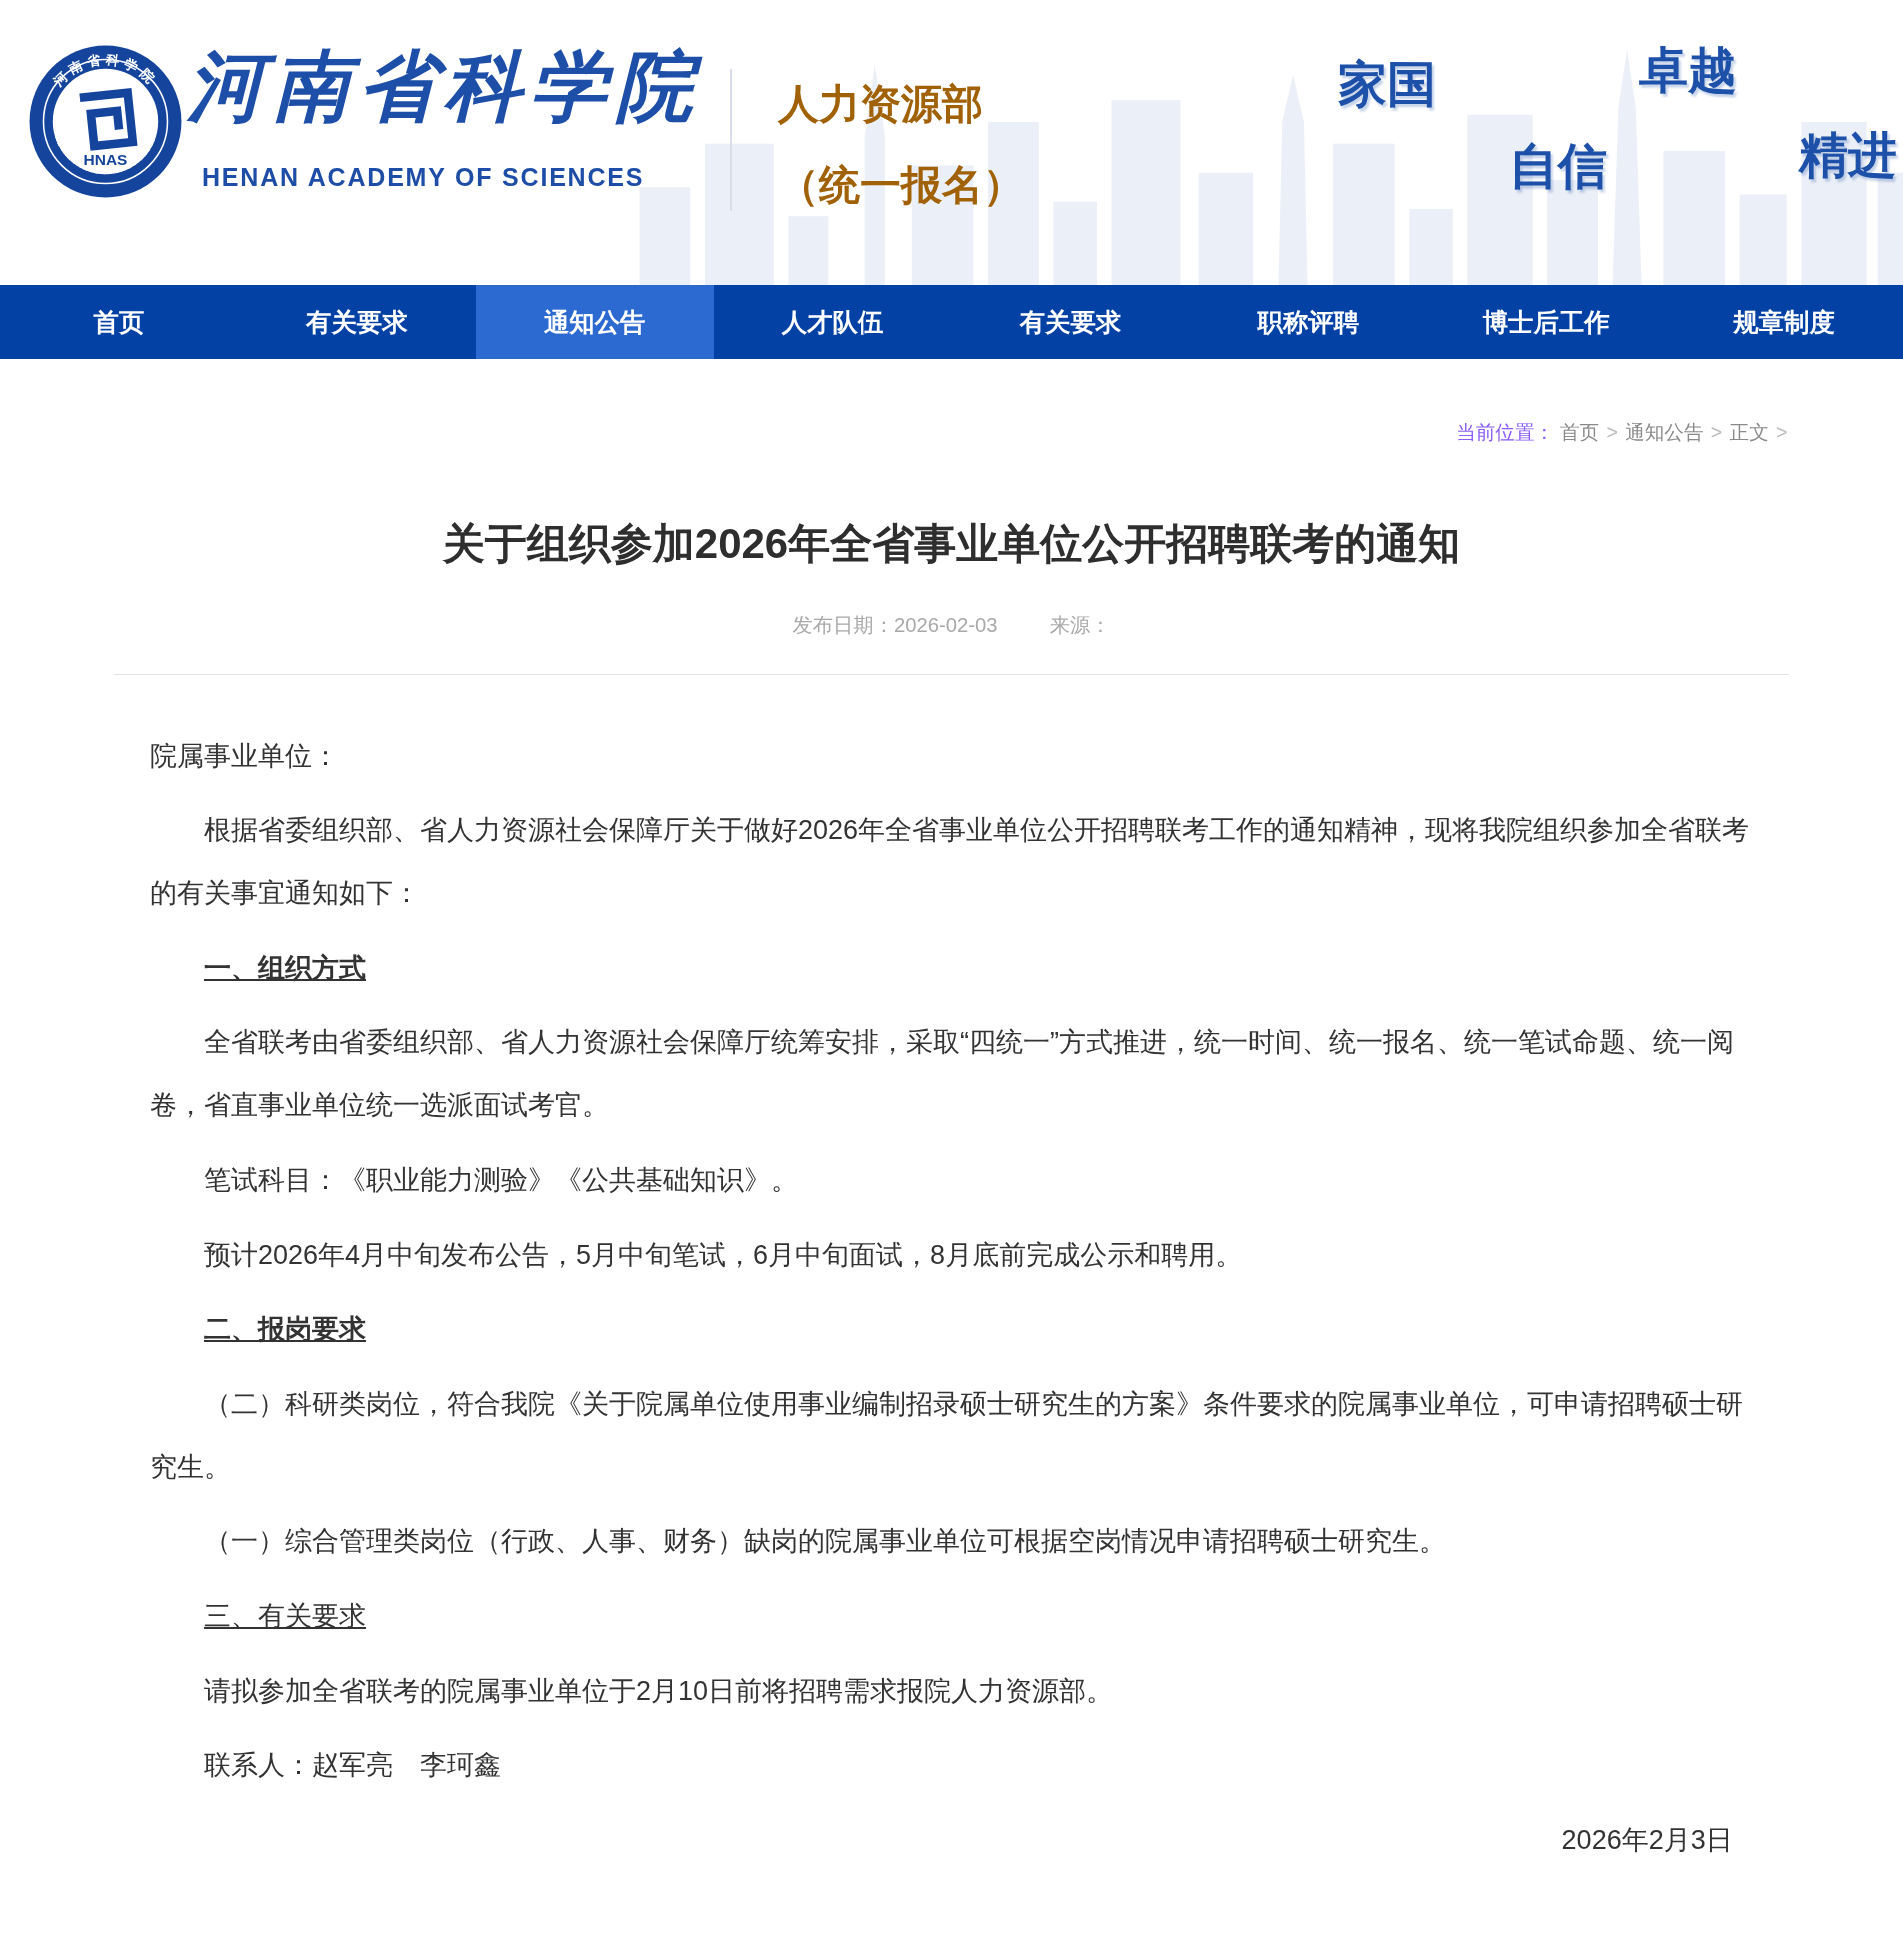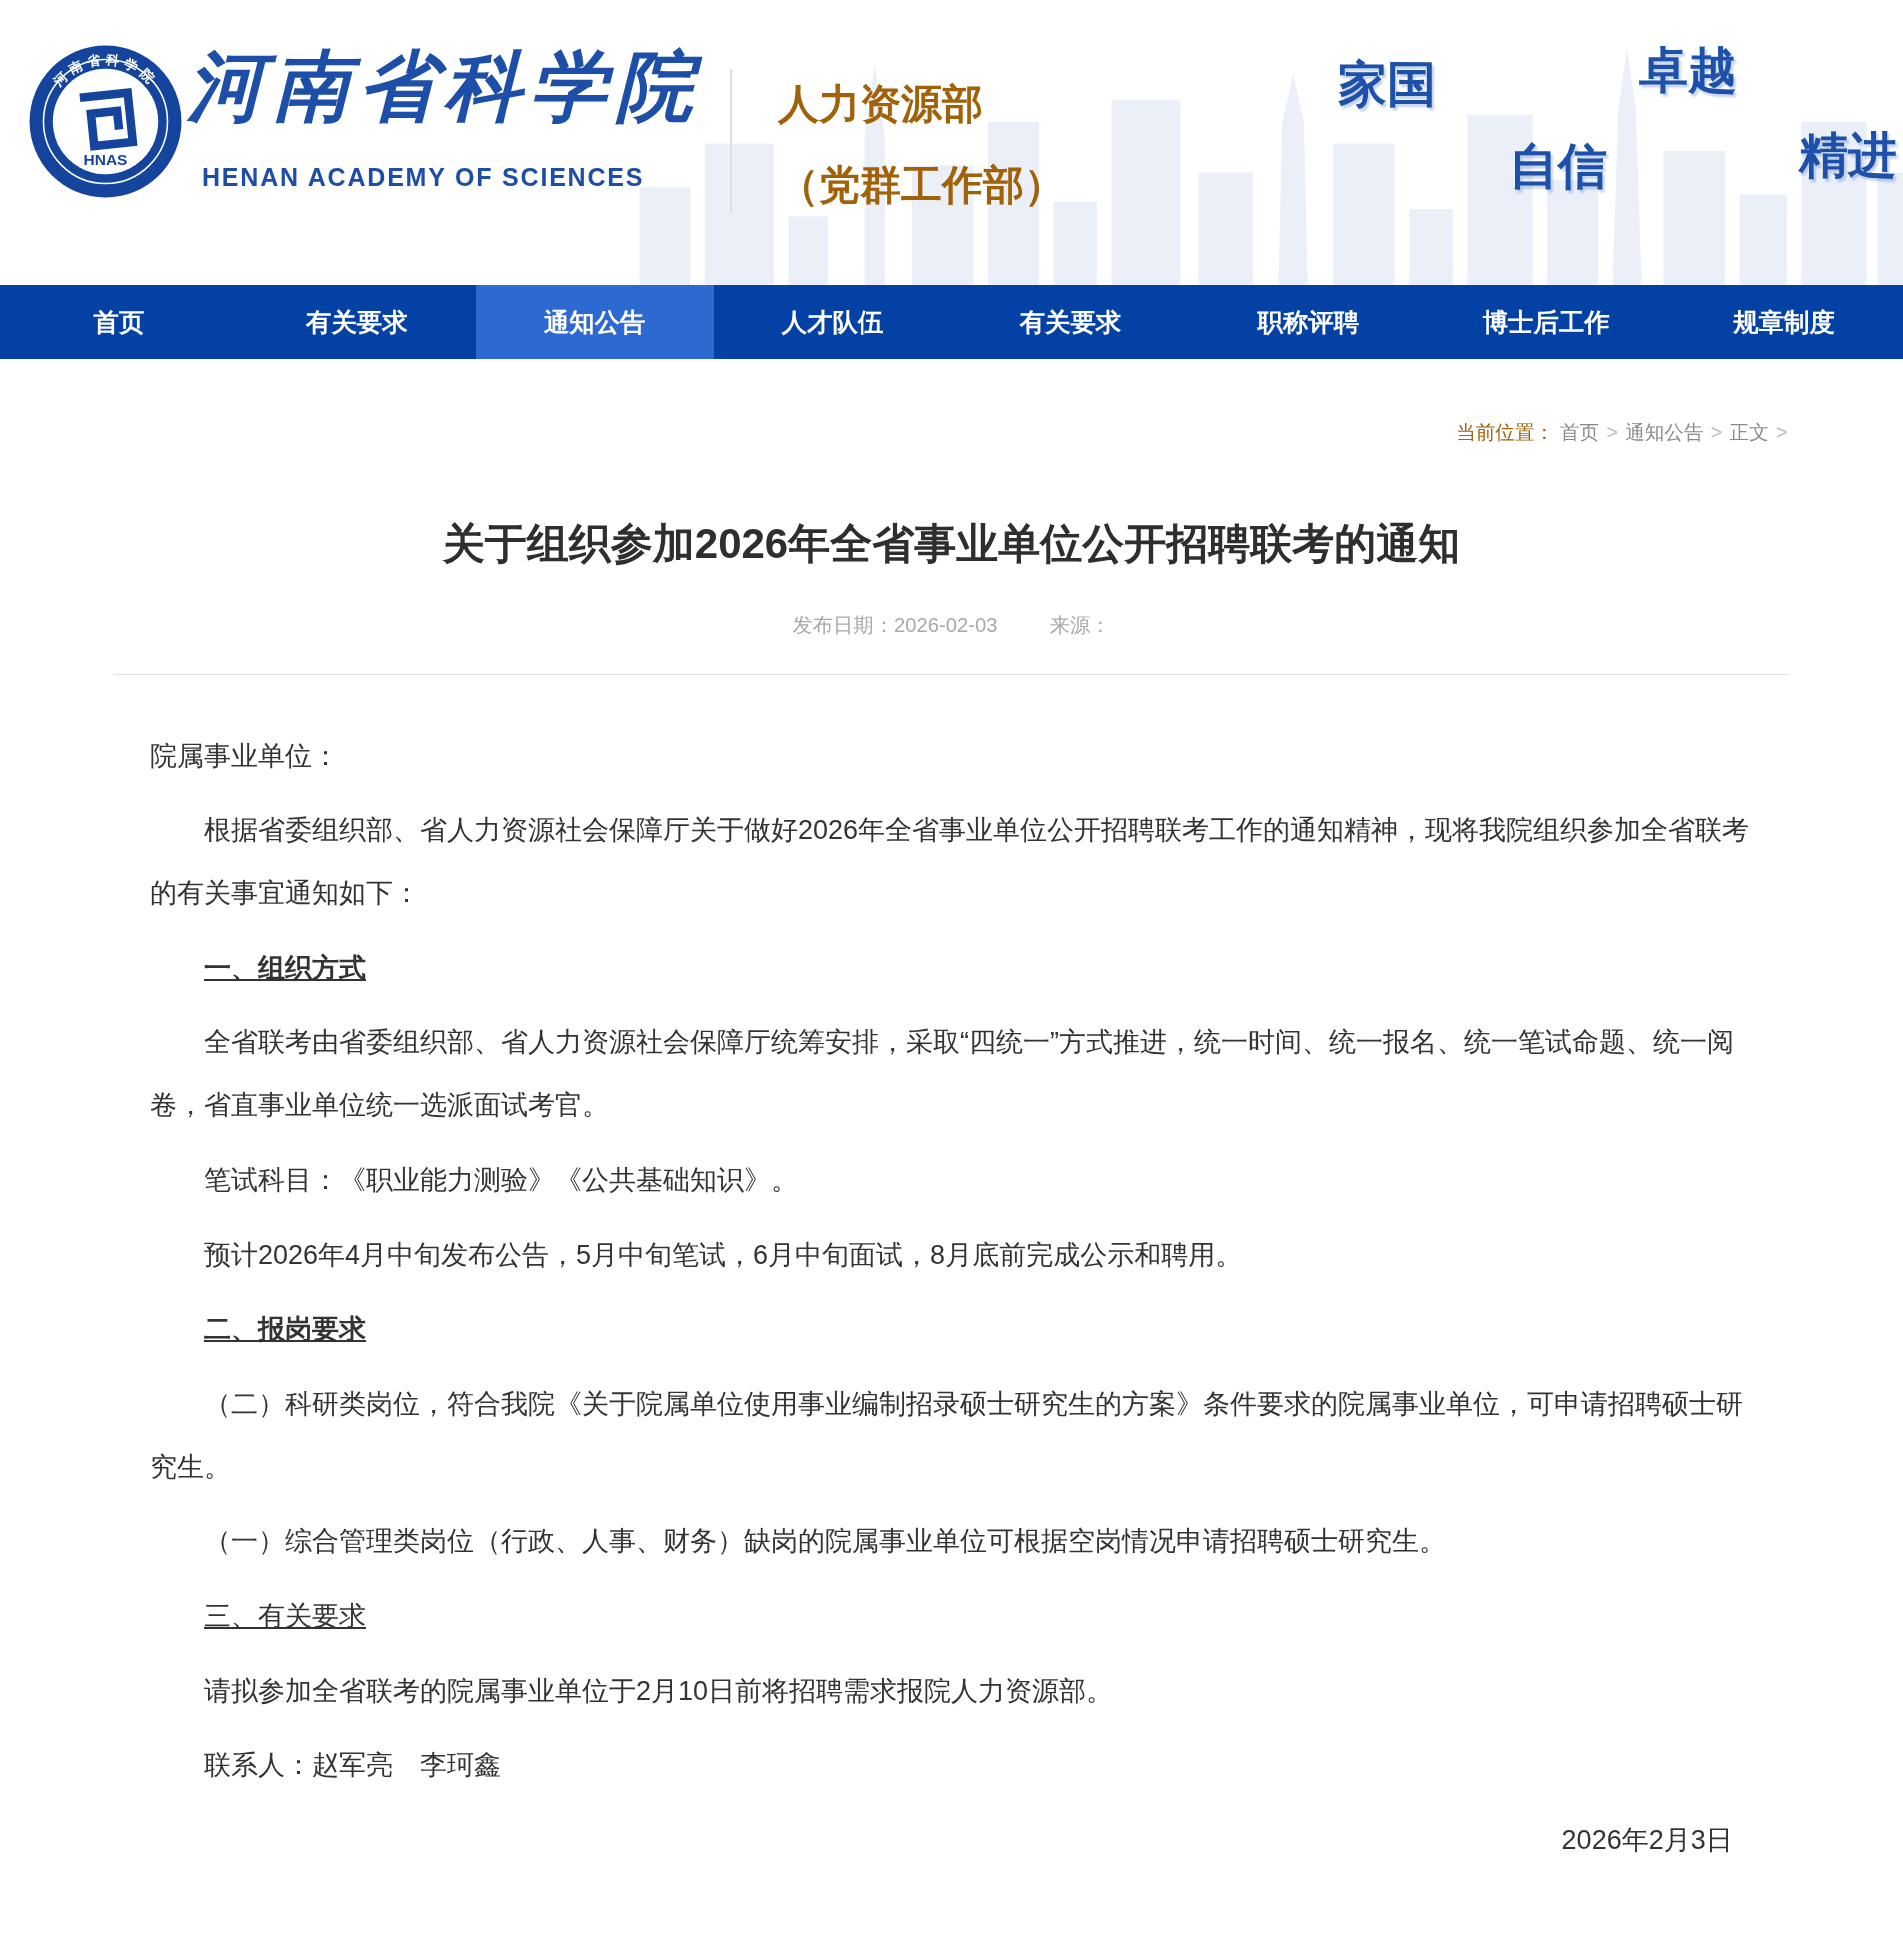--- a/index.html
+++ b/index.html
@@ -25,21 +25,21 @@
   .slogan-4{left:1799px;top:123px;}
 
   
   .nav{display:flex;width:100%;height:74px;background:#0341a4;}
   .nav-item{flex:1;line-height:74px;text-align:center;color:#ffffff;font-size:25.4px;font-weight:bold;
             cursor:pointer;text-decoration:none;}
   .nav-item.active{background:#2c69d0;}
 
   
   .breadcrumb{margin:0 114px;padding-top:60px;text-align:right;font-size:19.6px;color:#9a9a9a;}
-  .bc-prefix{color:#a16207;font-family:Liberation Serif, serif;}
+  .bc-prefix{color:#8b5cf6;font-family:Liberation Serif, serif;}
   .bc-link{color:#8a8a8a;text-decoration:none;margin:0 5.8px;cursor:pointer;}
   .bc-sep{color:#bbbbbb;margin:0 1.5px;}
 
   
   .article{margin:0 114px;}
   .article-title{margin-top:70px;text-align:center;font-size:42px;font-weight:bold;color:#2e2e2e;}
   .article-meta{margin-top:39px;text-align:center;font-size:20.3px;color:#a9a9a9;}
   .meta-src{margin-left:52px;margin-top:24px;}
   .meta-divider{border-bottom:0.7px solid #e3e3e3;margin-top:35px;}
   .article-body{padding:38px 36px 0 36px;font-size:27px;color:#333333;}
@@ -101,21 +101,21 @@
       <text x="100" y="156" text-anchor="middle" font-size="20" font-weight="bold" fill="#15449c">HNAS</text>
     </svg>
 
     <div class="brand-cn">河南省科学院</div>
     <div class="brand-en">HENAN ACADEMY OF SCIENCES</div>
 
     <div class="v-divider"></div>
 
     <div class="dept">
       <div>人力资源部</div>
-      <div>（党群工作部）</div>
+      <div>（统一报名）</div>
     </div>
 
     <div class="slogan slogan-1">家国</div>
     <div class="slogan slogan-2">自信</div>
     <div class="slogan slogan-3">卓越</div>
     <div class="slogan slogan-4">精进</div>
   </div>
 
   <div class="nav">
       <a class="nav-item">首页</a>

